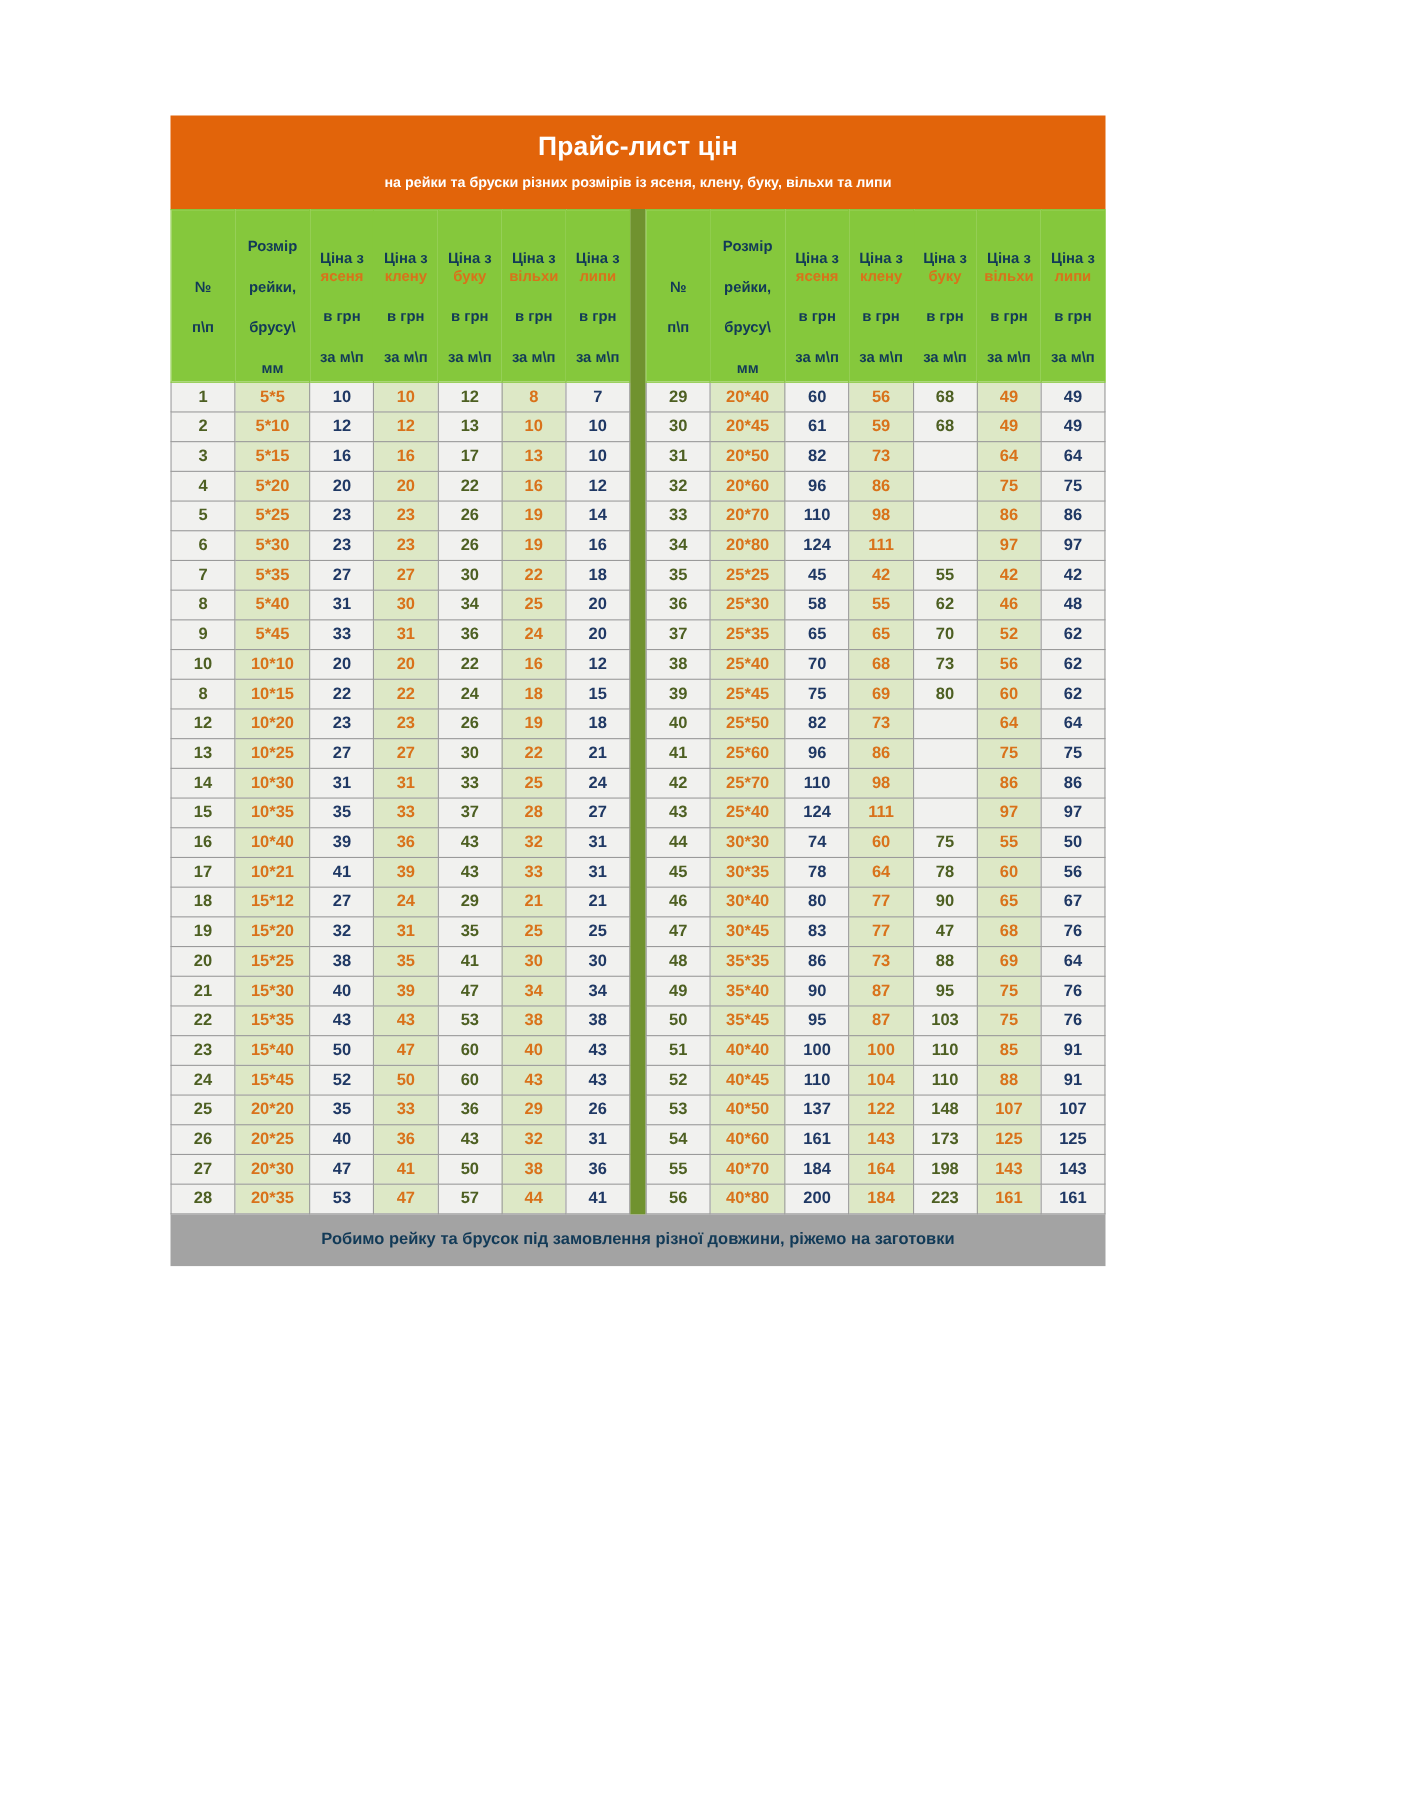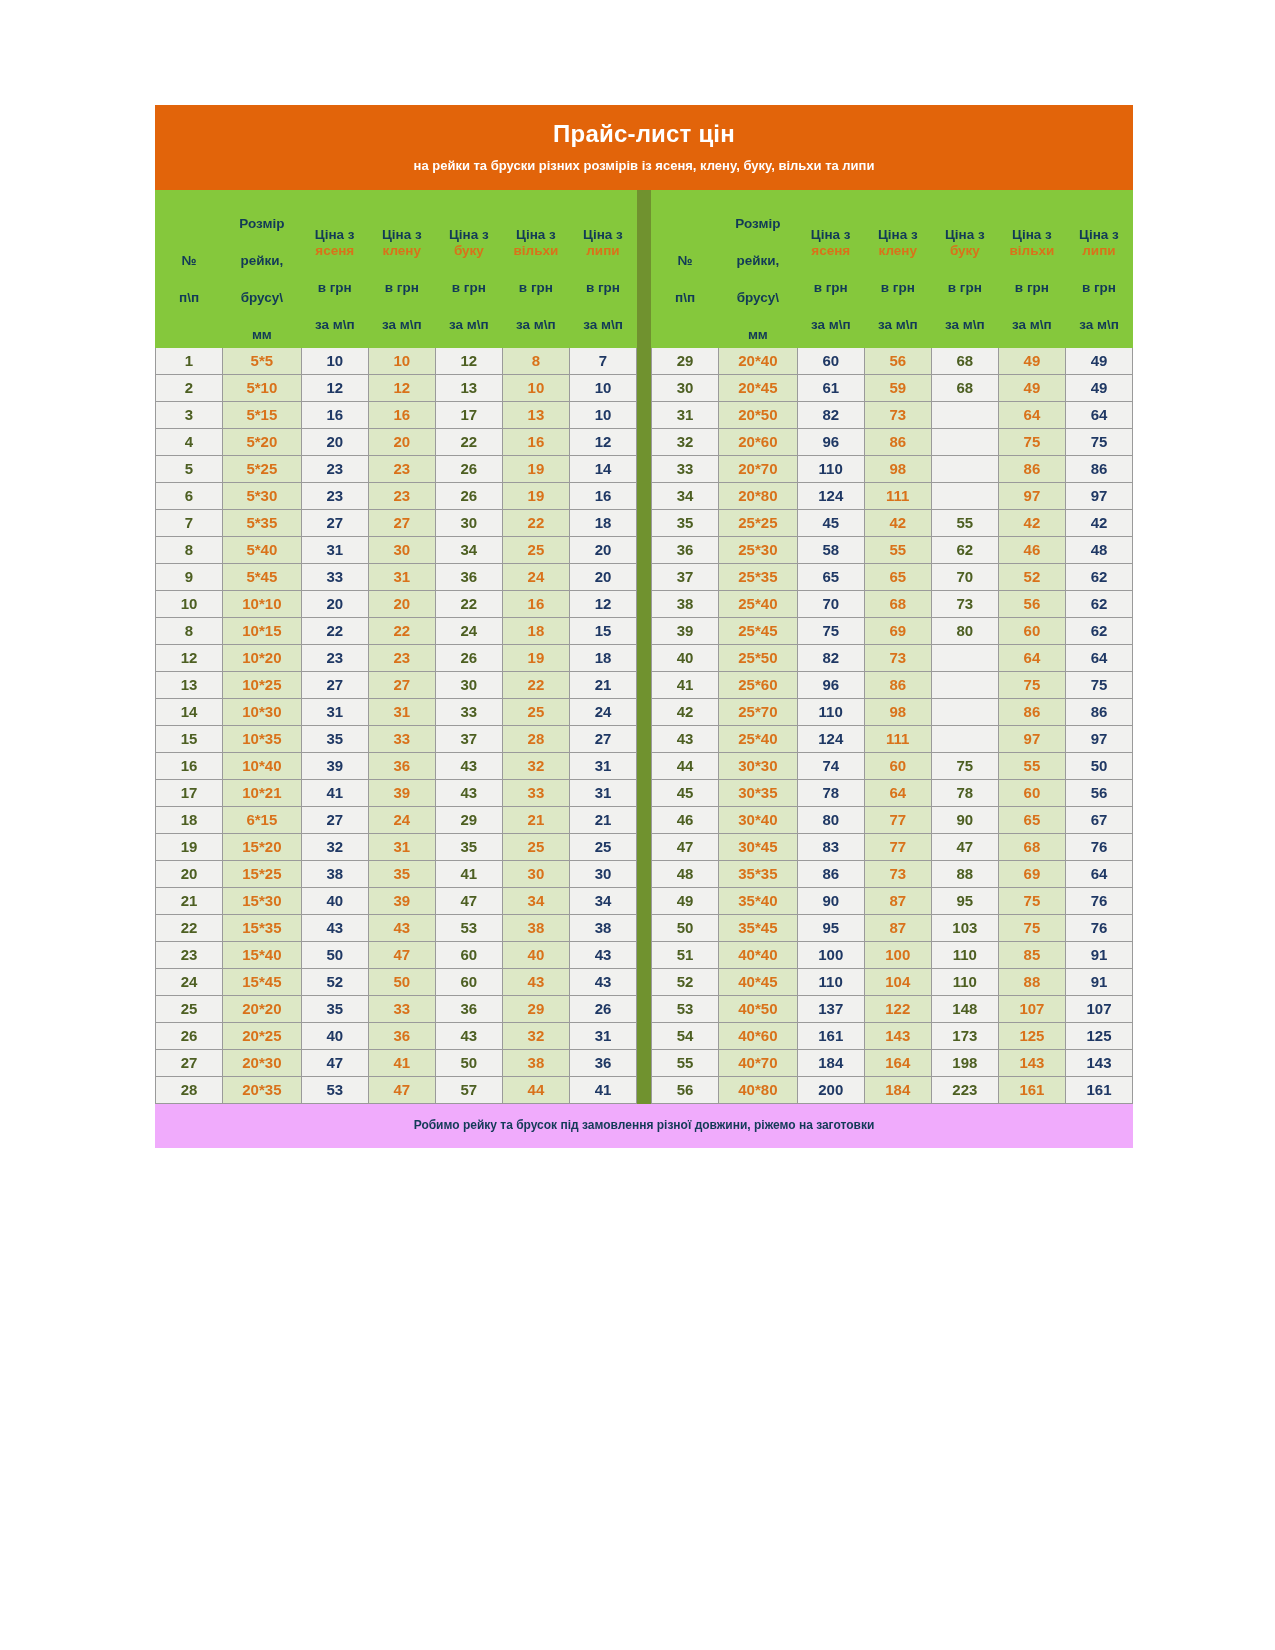--- a/index.html
+++ b/index.html
@@ -13,21 +13,21 @@
   #sheet {
     position: relative;
     width: 1275px;
     height: 1650px;
     background: #ffffff;
   }
   #price-card {
     position: absolute;
     left: 155px;
     top: 105px;
-    width: 978px;
+    width: 850px;
   }
 
   
   .title-banner {
     background: #E2640A;
     color: #ffffff;
     text-align: center;
     padding: 14px 10px 16px 10px;
   }
   .title-main {
@@ -96,24 +96,24 @@
   td.c-vilha { background: #dde8c6; color: #D9721A; }
   td.c-lypa  { background: #f1f1ef; color: #1f3864; }
 
   
   col.w-num   { width: 58px; }
   col.w-size  { width: 68px; }
   col.w-price { width: 58px; }
 
   
   .footer-banner {
-    background: #f0abfc;
+    background: #a3a3a3;
     color: #123a57;
     text-align: center;
-    font-size: 12px;
+    font-size: 15px;
     font-weight: bold;
     padding: 14px 8px 16px 8px;
   }
 </style>
 </head>
 <body>
 
 <div id="sheet">
   <div id="price-card">
 
@@ -327,21 +327,21 @@
               <td class="c-num">17</td>
               <td class="c-size">10*21</td>
               <td class="c-yasen">41</td>
               <td class="c-klen">39</td>
               <td class="c-buk">43</td>
               <td class="c-vilha">33</td>
               <td class="c-lypa">31</td>
             </tr>
             <tr>
               <td class="c-num">18</td>
-              <td class="c-size">6*15</td>
+              <td class="c-size">15*12</td>
               <td class="c-yasen">27</td>
               <td class="c-klen">24</td>
               <td class="c-buk">29</td>
               <td class="c-vilha">21</td>
               <td class="c-lypa">21</td>
             </tr>
             <tr>
               <td class="c-num">19</td>
               <td class="c-size">15*20</td>
               <td class="c-yasen">32</td>

